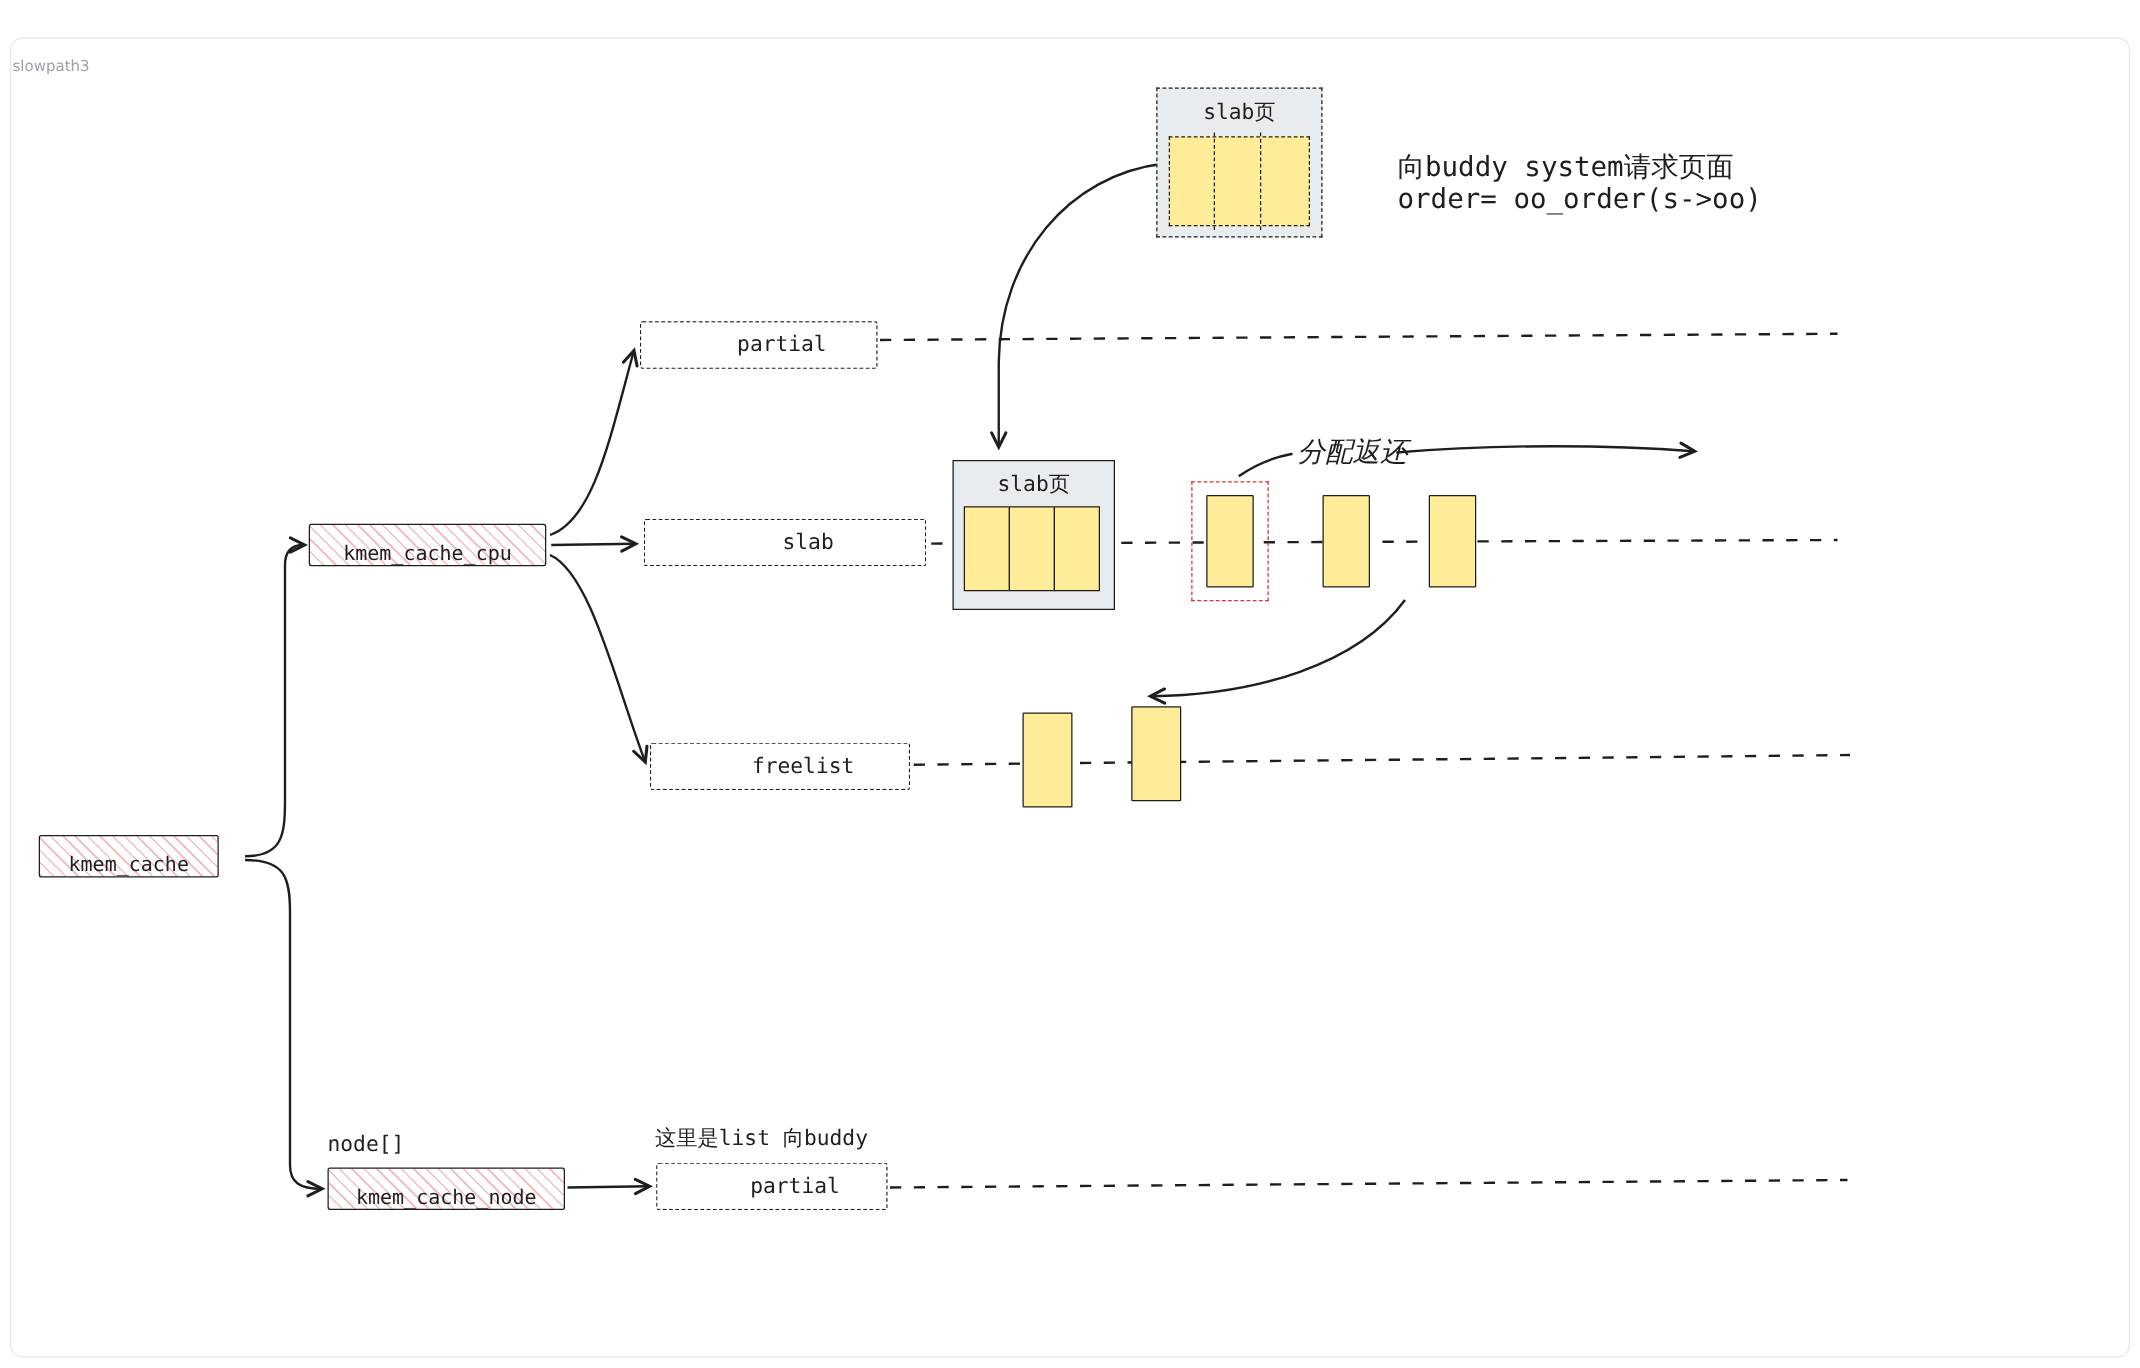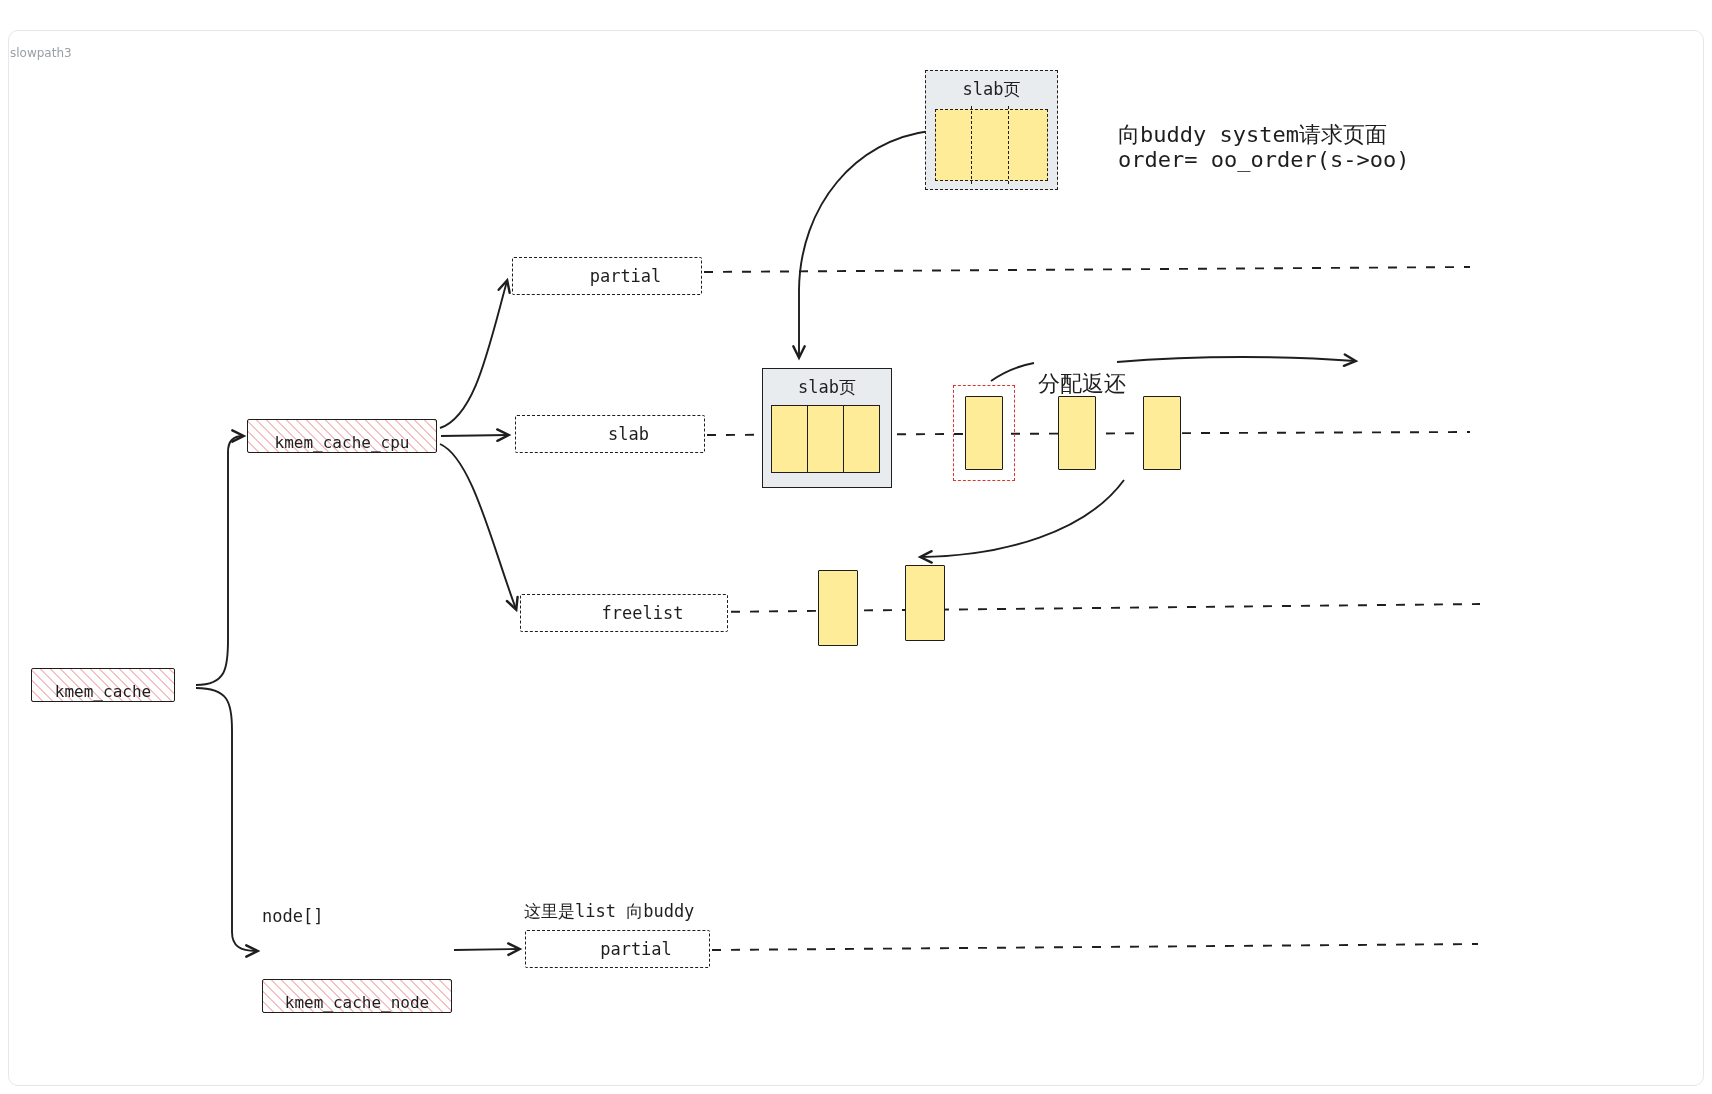--- a/index.html
+++ b/index.html
@@ -19,25 +19,25 @@
     background-image:repeating-linear-gradient(45deg, rgba(224,49,49,.30) 0 1.4px, transparent 1.4px 7px);
     display:flex; align-items:flex-end; justify-content:center; font-size:16px;
   }
   .dashed-box {
     border:1.8px dashed var(--stroke); border-radius:2px; background:#fff;
     display:flex; align-items:center; justify-content:center; font-size:17px;padding-left:37px;
   }
 
   .kmem-cache      { left:31px;  top:668px; width:144px; height:34px; }
   .kmem-cache-cpu  { left:247px; top:419px; width:190px; height:34px; }
-  .kmem-cache-node { left:262px; top:979px; width:190px; height:34px; }
+  .kmem-cache-node { left:262px; top:934px; width:190px; height:34px; }
   .node-array-label{ left:262px; top:906px; width:190px; font-size:17px; background:transparent; }
 
   .partial-top    { left:512px; top:257px; width:190px; height:38px; }
-  .slab-box       { left:515px; top:415px; width:190px; height:38px; }
+  .slab-box       { left:515px; top:415px; width:226px; height:38px; }
   .freelist-box   { left:520px; top:594px; width:208px; height:38px; }
   .partial-bottom { left:525px; top:930px; width:185px; height:38px; }
 
   .page-box { background:var(--gray-fill,#e9ecef); }
   .buddy-page { left:925px; top:70px; width:133px; height:120px; border:1.9px dashed var(--stroke); }
   .cpu-page   { left:762px; top:368px; width:130px; height:120px; border:1.9px solid var(--stroke); }
   .page-label { position:absolute; left:0; top:7px; width:100%; text-align:center; font-size:17px; }
 
   .buddy-cells { position:absolute; left:9px; top:38px; width:113px; height:72px;
     background:var(--yellow,#ffec99); border:1.6px dashed var(--stroke); }
@@ -51,21 +51,21 @@
   .obj { background:var(--yellow,#ffec99); border:1.7px solid var(--stroke); border-radius:1px; }
   .obj-frozen-wrap { left:953px; top:385px; width:62px; height:96px; border:1.9px dashed var(--red-accent,#e03131); }
   .obj-frozen { left:965px; top:396px; width:38px; height:74px; }
   .obj-m2 { left:1058px; top:396px; width:38px; height:74px; }
   .obj-m3 { left:1143px; top:396px; width:38px; height:74px; }
   .obj-f1 { left:818px; top:570px; width:40px; height:76px; }
   .obj-f2 { left:905px; top:565px; width:40px; height:76px; }
 
   .annotation { font-size:22px; line-height:25px; white-space:nowrap; }
   .buddy-note { left:1118px; top:122px; }
-  .alloc-return { left:1038px; top:371px; }
+  .alloc-return { left:1038px; top:350px;font-style:italic; }
   .list-head-note { left:524px; top:899px; font-size:17px; }
 </style>
 </head>
 <body>
 
 <div class="page-title">slowpath3</div>
 <div class="frame"></div>
 
 <svg class="layer" viewBox="0 0 1712 1094">
   <defs>

